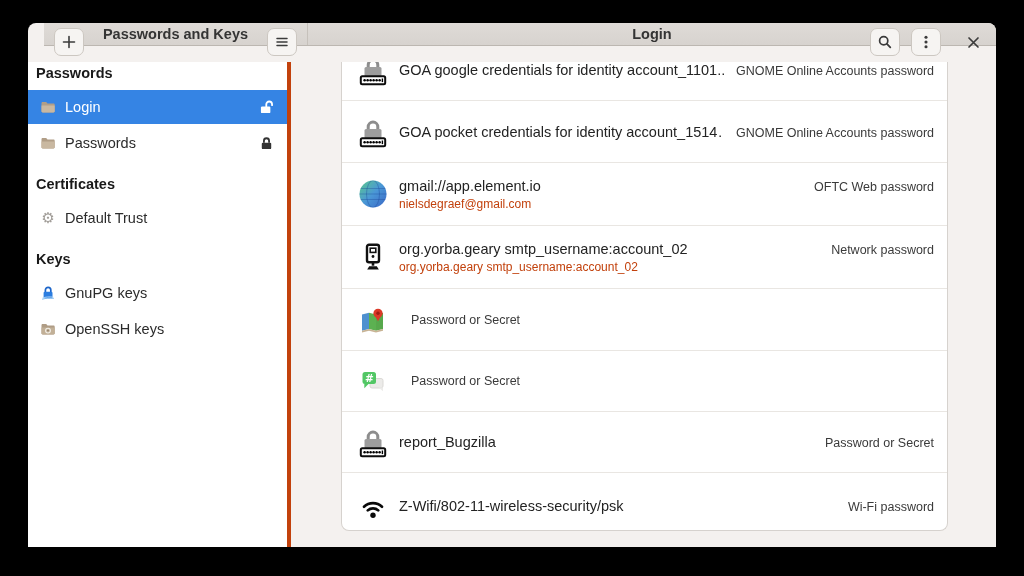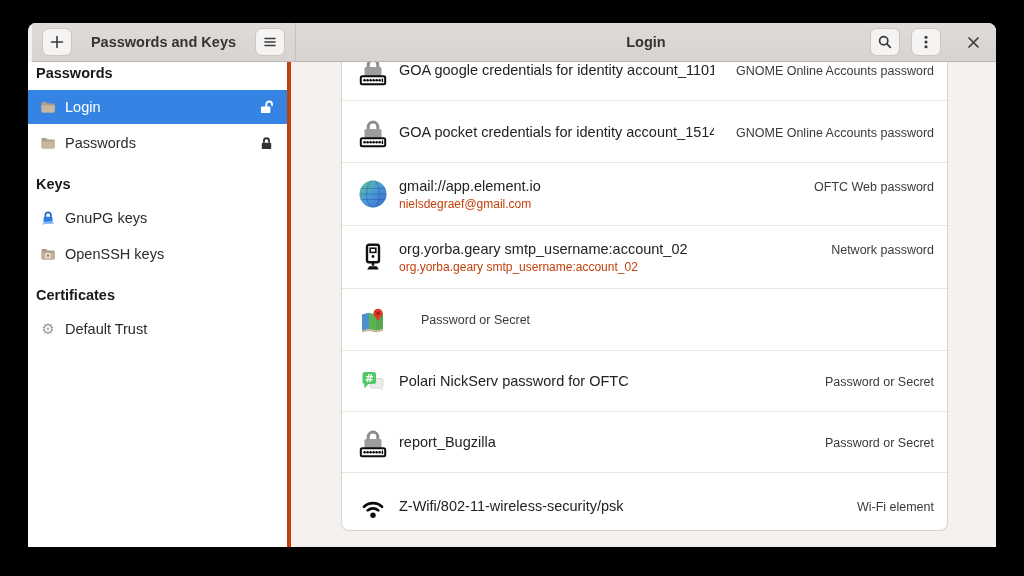--- a/index.html
+++ b/index.html
@@ -1,20 +1,20 @@
 <!DOCTYPE html>
 <html><head>
 <meta charset="utf-8">
 <style>
   html,body{margin:0;padding:0;width:1024px;height:576px;background:#000;
     font-family:"Liberation Sans",sans-serif;overflow:hidden;}
   .window{position:absolute;left:28px;top:23px;width:968px;height:524px;
     border-radius:8px 8px 0 0;overflow:hidden;background:#f4f1ef;}
   
-  .header{position:absolute;top:0;left:4px;right:0;height:39px;box-sizing:border-box;
+  .header{position:absolute;top:0;left:16px;right:0;height:23px;box-sizing:border-box;
     background:linear-gradient(#dfdbd7,#d7d3cf);border-bottom:1px solid #bcb7b1;display:flex;text-align:right;}
   .header-left{width:263px;position:relative;border-right:1px solid #c6c1bb;flex:none;}
   .header-right{flex:1;position:relative;}
   .htitle{position:absolute;left:0;right:0;top:0;bottom:0;display:flex;align-items:center;
     justify-content:center;font-weight:bold;font-size:14.5px;color:#343434;pointer-events:none;}
   .hbtn{position:absolute;top:5px;width:30px;height:28px;border-radius:7px;background:#f6f4f2;
     border:1px solid #ccc7c1;box-sizing:border-box;display:flex;align-items:center;justify-content:center;}
   .iconbtn-bare{position:absolute;top:5px;width:28px;height:28px;display:flex;align-items:center;justify-content:center;}
   
   .sidebar{position:absolute;left:0;top:39px;bottom:0;width:263px;background:#fff;
@@ -32,21 +32,21 @@
   .main{position:absolute;left:264px;top:39px;right:0;bottom:0;background:#f4f1ef;}
   .card{position:absolute;left:49px;top:0;width:607px;height:469px;background:#fff;
     border:1px solid #d6d2ce;border-top:none;border-radius:0 0 8px 8px;box-sizing:border-box;overflow:hidden;}
   .row{display:flex;align-items:center;padding:0 13px 0 15px;border-top:1px solid #e9e6e2;box-sizing:border-box;}
   .row.first{border-top:none;height:38px;overflow:hidden;padding:0;display:block;}
   .clip-inner{height:61px;margin-top:-23px;display:flex;align-items:center;padding:0 13px 0 15px;}
   .row-icon{width:32px;height:32px;flex:none;margin-right:10px;display:flex;}
   .content{flex:1;min-width:0;}
   .line1{display:flex;align-items:baseline;justify-content:space-between;}
   .title{font-size:14.5px;color:#232323;white-space:nowrap;overflow:hidden;}
-  .type{font-size:12.5px;color:#3a3a3a;white-space:nowrap;margin-left:22px;flex:none;}
+  .type{font-size:12.5px;color:#3a3a3a;white-space:nowrap;margin-left:12px;flex:none;}
   .subtitle{font-size:12px;color:#c2410c;margin-top:3px;white-space:nowrap;overflow:hidden;}
 </style>
 </head>
 <body>
 
 <div class="window">
 
   <div class="header">
     <div class="header-left">
       <div class="hbtn" style="left:10px">
@@ -116,20 +116,31 @@
         <span class="sb-lock">
           <svg width="15" height="15" viewBox="0 0 14 14">
             <path d="M4.6 6.4V4.5a2.4 2.4 0 0 1 4.8 0v1.9" stroke="#333" stroke-width="1.7" fill="none"></path>
             <rect x="2.6" y="6.2" width="8.8" height="6" rx="1.1" fill="#333"></rect>
           </svg>
         </span>
       </div>
     </div>
 
     <div class="sb-section">
+      <div class="sb-heading">Certificates</div>
+
+      <div class="sb-item">
+        <span class="sb-ic">
+            <span class="gear-glyph">⚙</span>
+          </span>
+        <span class="label">Default Trust</span>
+      </div>
+    </div>
+
+    <div class="sb-section">
       <div class="sb-heading">Keys</div>
 
       <div class="sb-item">
         <span class="sb-ic">
           <svg width="16" height="16" viewBox="0 0 16 16">
             <path d="M5.4 7V5a2.7 2.7 0 0 1 5.4 0v2" stroke="#1c65c9" stroke-width="1.7" fill="none"></path>
             <rect x="3.6" y="6.8" width="8.9" height="6.4" rx="1.2" fill="#2b7de0"></rect>
             <path d="M2.6 12.9c3-.9 6.3-1.2 10.5-.8" stroke="#a9d2f7" stroke-width="1" fill="none"></path>
             <path d="M2.2 14.2c3.4-1 7.2-1.3 11.6-.9" stroke="#7db8ee" stroke-width="1" fill="none"></path>
           </svg>
@@ -140,31 +151,20 @@
       <div class="sb-item">
         <span class="sb-ic">
           <svg width="16" height="16" viewBox="0 0 16 16">
             <path d="M1.5 4.1c0-.7.5-1.2 1.2-1.2h3.5l1.3 1.7h6c.7 0 1.2.5 1.2 1.2v6.5c0 .7-.5 1.2-1.2 1.2H2.7c-.7 0-1.2-.5-1.2-1.2z" fill="#af9c85"></path>
             <path d="M1.5 6.4h13.2v5.9c0 .7-.5 1.2-1.2 1.2H2.7c-.7 0-1.2-.5-1.2-1.2z" fill="#c2b097"></path>
             <circle cx="8" cy="9.6" r="2.4" fill="none" stroke="#f3efe8" stroke-width="1.1"></circle>
             <circle cx="8" cy="9.6" r=".8" fill="#8d7b64"></circle>
           </svg>
         </span>
         <span class="label">OpenSSH keys</span>
-      </div>
-    </div>
-
-    <div class="sb-section">
-      <div class="sb-heading">Certificates</div>
-
-      <div class="sb-item">
-        <span class="sb-ic">
-            <span class="gear-glyph">⚙</span>
-          </span>
-        <span class="label">Default Trust</span>
       </div>
     </div>
   </div>
 
   <div class="main">
     <div class="card">
 
       <div class="row first">
         <div class="clip-inner">
           <span class="row-icon">
@@ -285,21 +285,20 @@
           <svg width="32" height="32" viewBox="0 0 32 32">
             <rect x="13" y="13.5" width="13" height="9.5" rx="2" fill="#ecebe9" stroke="#dbd9d6" stroke-width="1"></rect>
             <polygon points="21.5,22.5 26,22.5 26,26.3" fill="#ecebe9"></polygon>
             <rect x="5.5" y="7" width="13.5" height="12" rx="2.5" fill="#52c765"></rect>
             <polygon points="7.3,18.5 12,18.5 7.3,23.2" fill="#52c765"></polygon>
             <text x="12.3" y="16.8" font-size="10.5" font-weight="bold" fill="#fff" text-anchor="middle" font-family="DejaVu Sans, sans-serif">#</text>
           </svg>
         </span>
         <div class="content">
           <div class="line1">
-            <span class="title">Polari NickServ password for OFTC</span>
             <span class="type">Password or Secret</span>
           </div>
         </div>
       </div>
 
       <div class="row" style="height:61px">
         <span class="row-icon">
           <svg width="32" height="32" viewBox="0 0 32 32">
             <path d="M11.2 14v-3.1a4.8 4.8 0 0 1 9.6 0V14" stroke="#8d8d8d" stroke-width="3" fill="none"></path>
             <rect x="7.5" y="13" width="17" height="9.5" rx="1.5" fill="#9d9d9d"></rect>
@@ -325,20 +324,20 @@
         <span class="row-icon">
           <svg width="32" height="32" viewBox="0 0 32 32">
             <path d="M7 16.8a13 13 0 0 1 18 0" stroke="#0a0a0a" stroke-width="2.7" fill="none" stroke-linecap="round"></path>
             <path d="M10.8 20.4a7.5 7.5 0 0 1 10.4 0" stroke="#0a0a0a" stroke-width="2.7" fill="none" stroke-linecap="round"></path>
             <circle cx="16" cy="25.2" r="2.7" fill="#0a0a0a"></circle>
           </svg>
         </span>
         <div class="content">
           <div class="line1">
             <span class="title">Z-Wifi/802-11-wireless-security/psk</span>
-            <span class="type">Wi-Fi element</span>
+            <span class="type">Wi-Fi password</span>
           </div>
         </div>
       </div>
 
     </div>
   </div>
 </div>
 
 </body></html>

